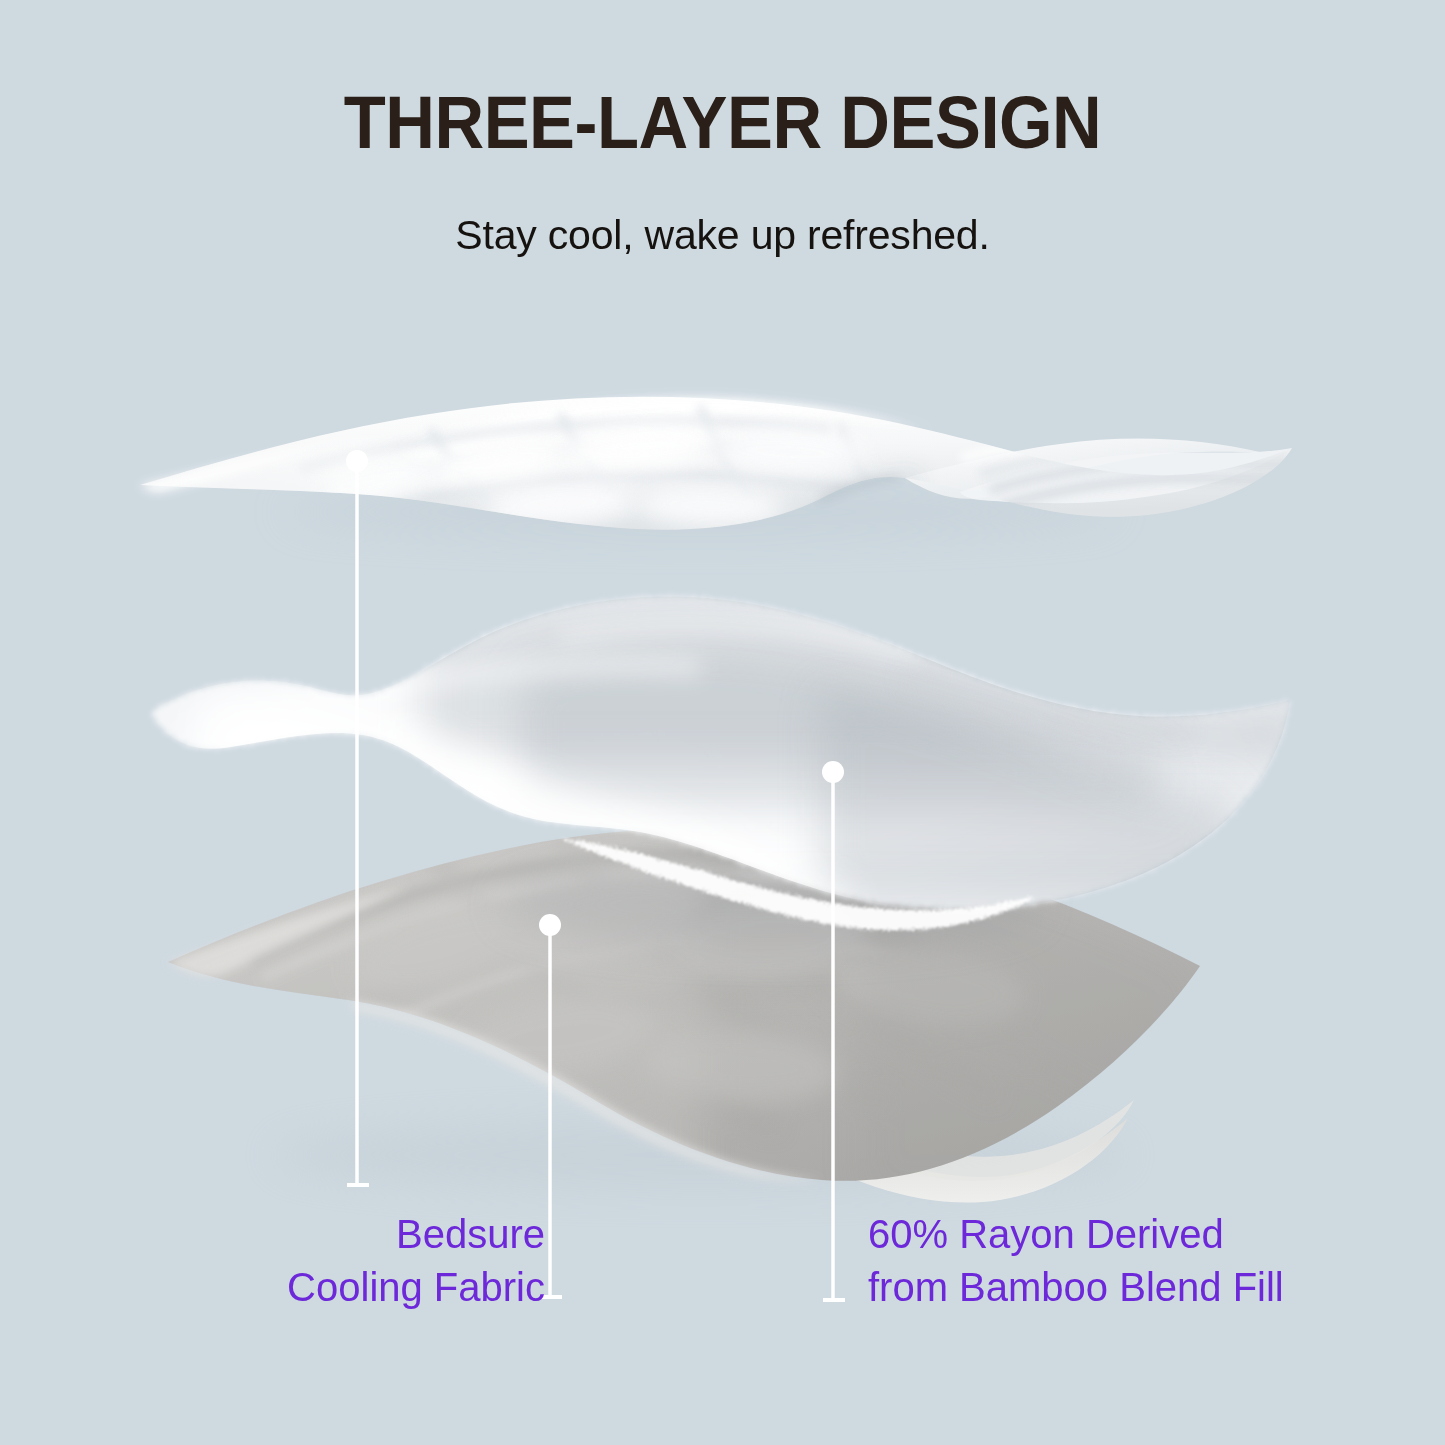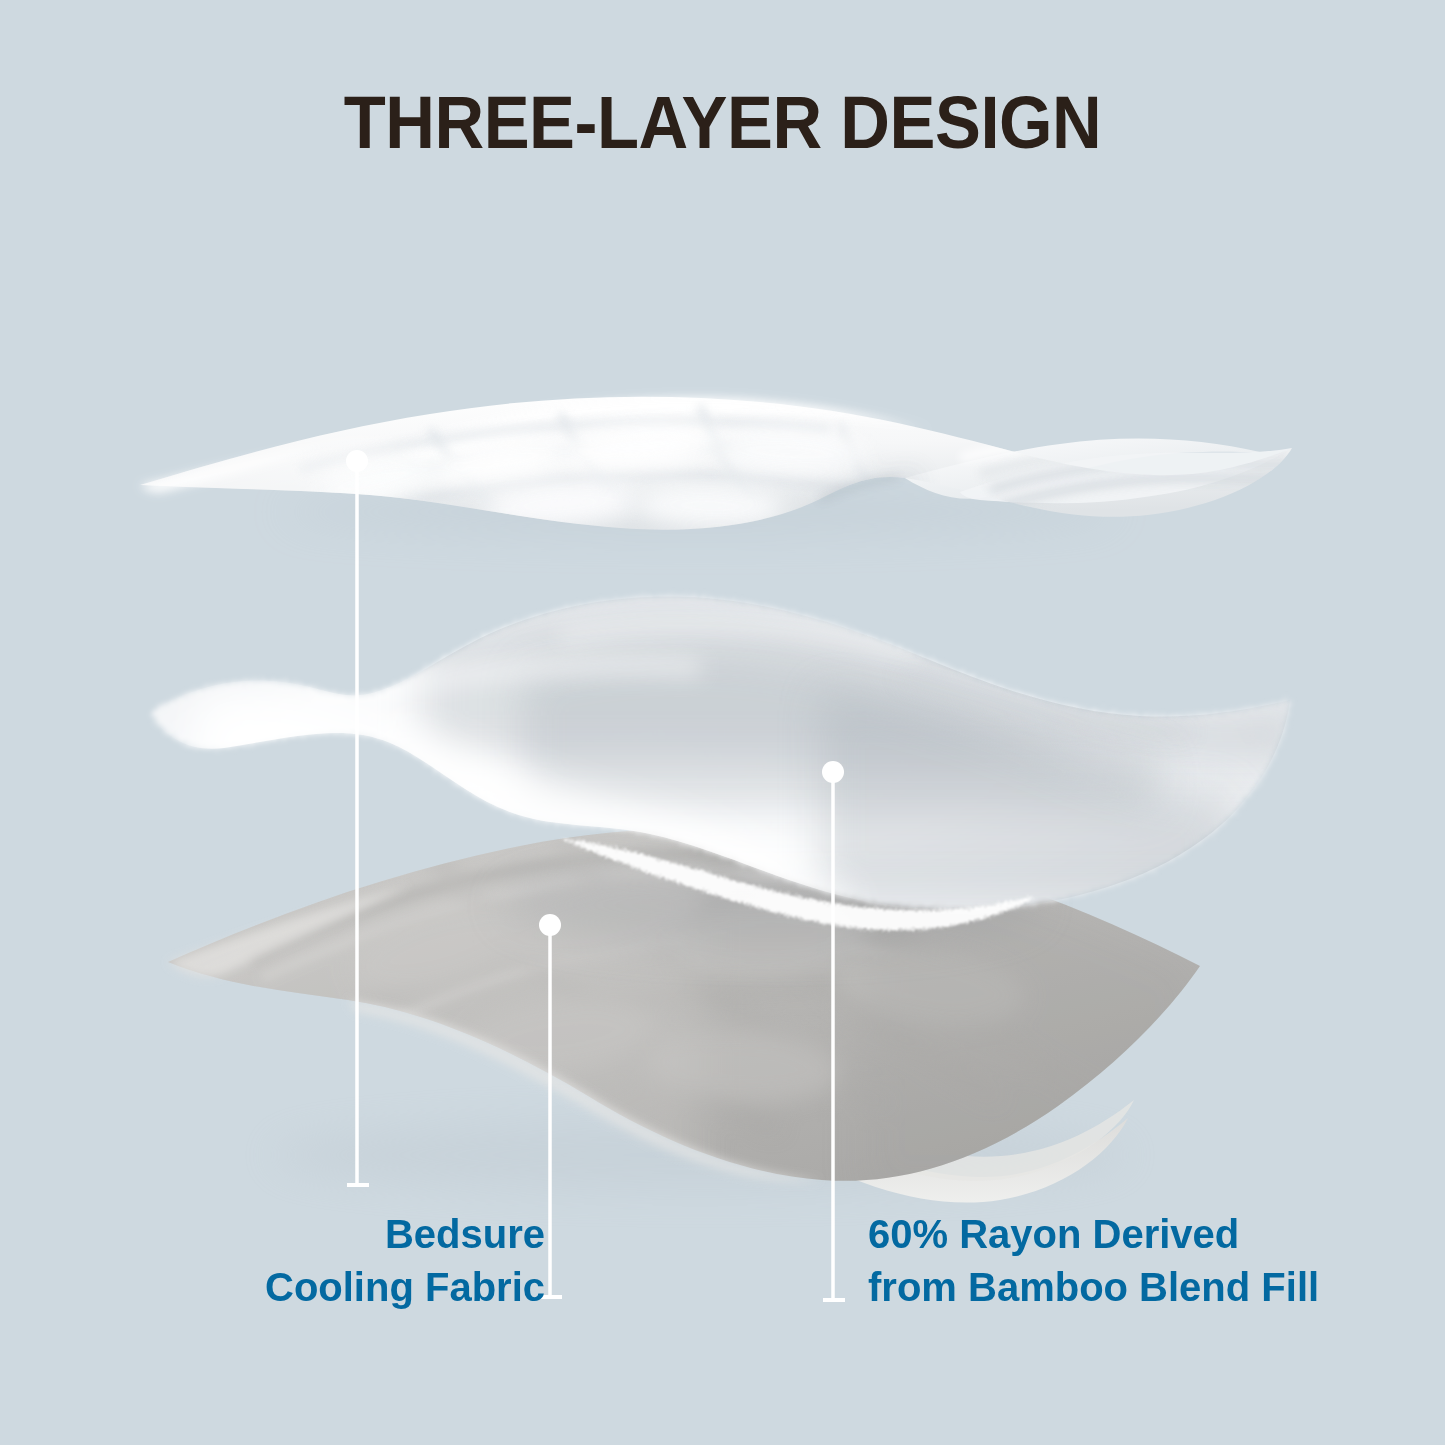--- a/index.html
+++ b/index.html
@@ -52,22 +52,22 @@
     top: 0; left: 0;
     width: 1445px;
     height: 1445px;
   }
 
   
   .callout-label {
     position: absolute;
     font-family: "Liberation Sans", sans-serif;
     font-size: 40px;
-    font-weight: 700;
-    color: #0369a1;
+    font-weight: 400;
+    color: #6d28d9;
     line-height: 1.32;
     white-space: pre-line;
   }
   #label-left {
     left: 120px;
     top: 1208px;
     width: 425px;
     text-align: right;
   }
   #label-right {
@@ -331,20 +331,21 @@
       <g>
         <line x1="833" y1="781" x2="833" y2="1300" stroke="#ffffff" stroke-width="3.5"></line>
         <line x1="823" y1="1300" x2="845" y2="1300" stroke="#ffffff" stroke-width="4"></line>
         <circle cx="833" cy="772" r="11" fill="#ffffff"></circle>
       </g>
     </g>
   </svg>
 
   <div id="header">
     <h1 id="title">THREE-LAYER DESIGN</h1>
+    <p id="subtitle">Stay cool, wake up refreshed.</p>
   </div>
 
   <div id="label-left" class="callout-label">Bedsure
 Cooling Fabric</div>
 
   <div id="label-right" class="callout-label">60% Rayon Derived
 from Bamboo Blend Fill</div>
 
 </div>
 

